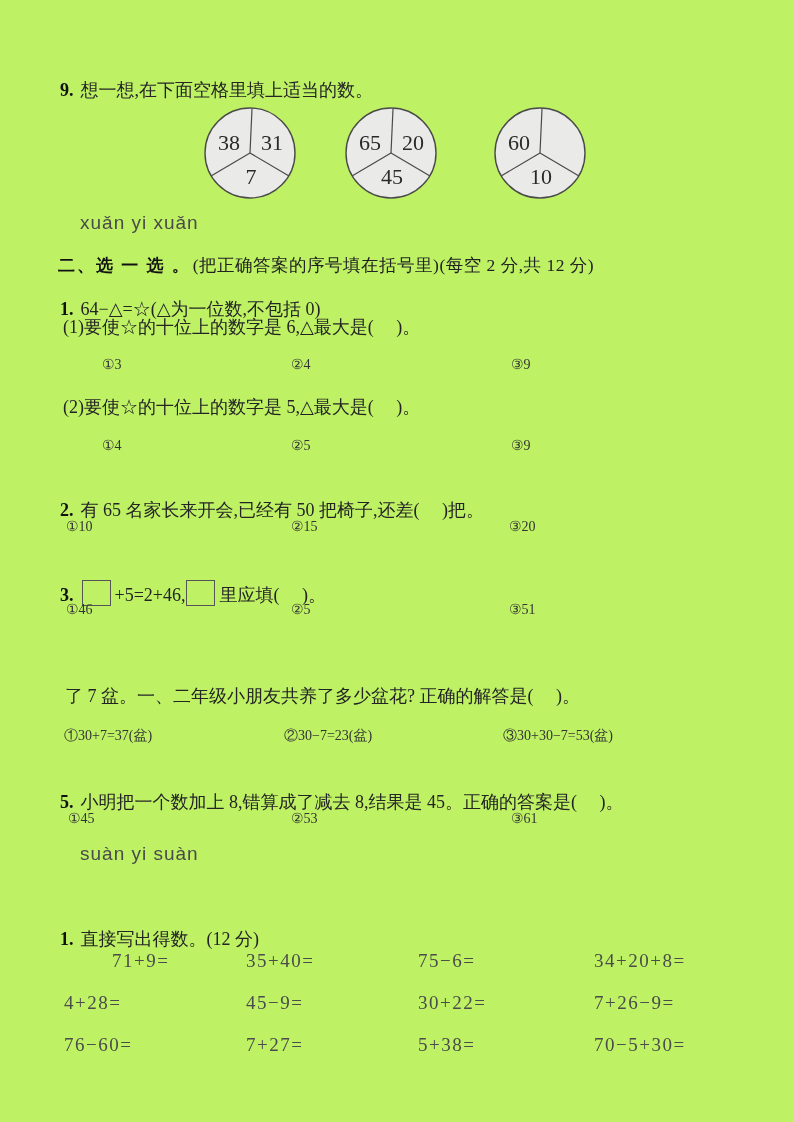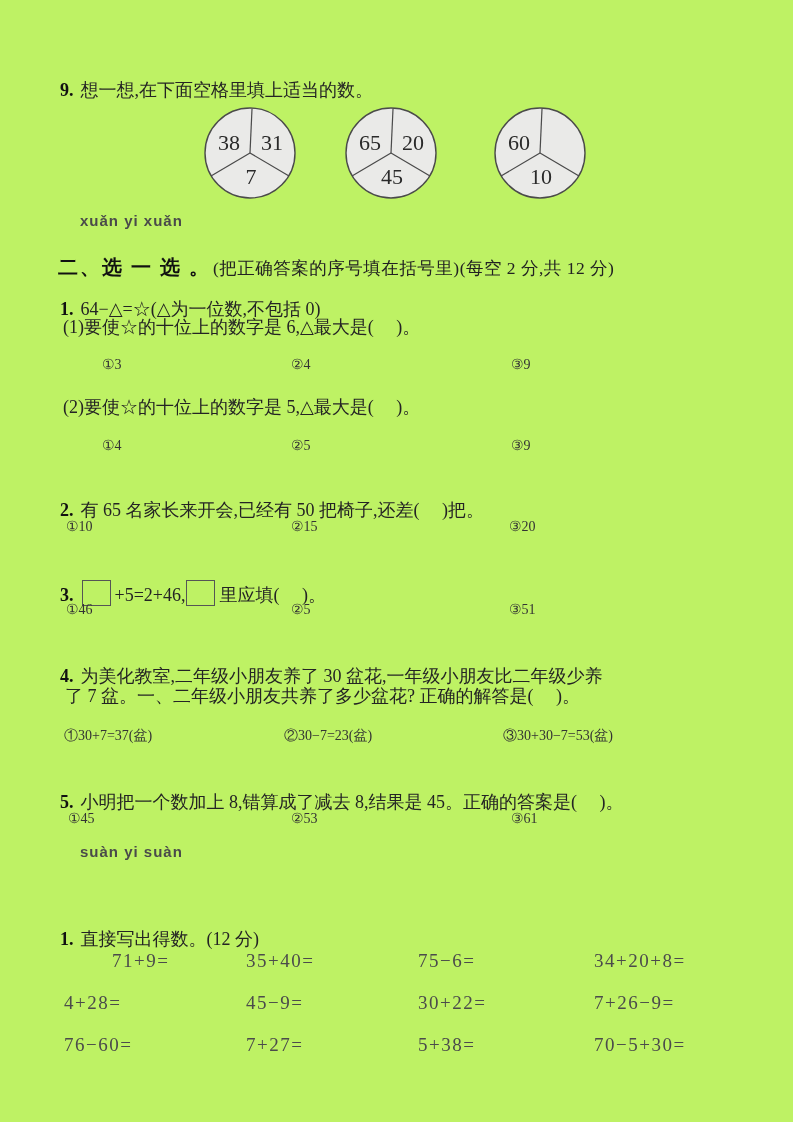--- a/index.html
+++ b/index.html
@@ -9,23 +9,23 @@
     background:#bef264;
     font-family:"Liberation Serif","DejaVu Serif",serif;
     color:#242424;
     overflow:hidden;
   }
   .line{position:absolute;white-space:pre;font-size:18px;line-height:1.2;}
   .qnum{font-weight:700;margin-right:7px;color:#111;}
   .pinyin{
     position:absolute;white-space:pre;
     font-family:"Liberation Sans","DejaVu Sans",sans-serif;
-    font-size:15px;color:#4a4a4a;letter-spacing:1px;font-weight:bold;
+    font-size:19px;color:#4a4a4a;letter-spacing:1px;
   }
-  .sec-title{font-weight:700;font-size:20px;letter-spacing:2px;color:#111;}
+  .sec-title{font-weight:700;font-size:17px;letter-spacing:2px;color:#111;}
   .sec-note{font-size:17.5px;letter-spacing:0.5px;color:#222;margin-left:2px;}
   .opt{position:absolute;font-size:14px;color:#333;white-space:pre;}
   .calc{position:absolute;font-size:19px;color:#4b4b4b;letter-spacing:1.5px;white-space:pre;}
   .blankbox{
     display:inline-block;width:27px;height:24px;
     border:1.4px solid #555;background:transparent;
     vertical-align:-5px;margin:0 4px 0 1px;
   }
   svg text{
     font-family:"Liberation Serif","DejaVu Serif",serif;
@@ -98,23 +98,20 @@
   <span class="opt" style="top:518px;left:291px;">②15</span>
   <span class="opt" style="top:518px;left:509px;">③20</span>
 
   <div class="line" style="top:558px;left:42px;">
     <span class="qnum">3.</span><span class="blankbox"></span><span>+5=2+46,</span><span class="blankbox"></span><span>里应填(     )。</span>
   </div>
   <span class="opt" style="top:601px;left:66px;">①46</span>
   <span class="opt" style="top:601px;left:291px;">②5</span>
   <span class="opt" style="top:601px;left:509px;">③51</span>
 
-  <div class="line" style="top:644px;left:42px;">
-    <span class="qnum">4.</span><span>为美化教室,二年级小朋友养了 30 盆花,一年级小朋友比二年级少养</span>
-  </div>
   <div class="line" style="top:686px;left:65px;">了 7 盆。一、二年级小朋友共养了多少盆花? 正确的解答是(     )。</div>
   <span class="opt" style="top:727px;left:64px;">①30+7=37(盆)</span>
   <span class="opt" style="top:727px;left:284px;">②30−7=23(盆)</span>
   <span class="opt" style="top:727px;left:503px;">③30+30−7=53(盆)</span>
 
   <div class="line" style="top:770px;left:42px;">
     <span class="qnum">5.</span><span>小明把一个数加上 8,错算成了减去 8,结果是 45。正确的答案是(     )。</span>
   </div>
   <span class="opt" style="top:810px;left:68px;">①45</span>
   <span class="opt" style="top:810px;left:291px;">②53</span>

